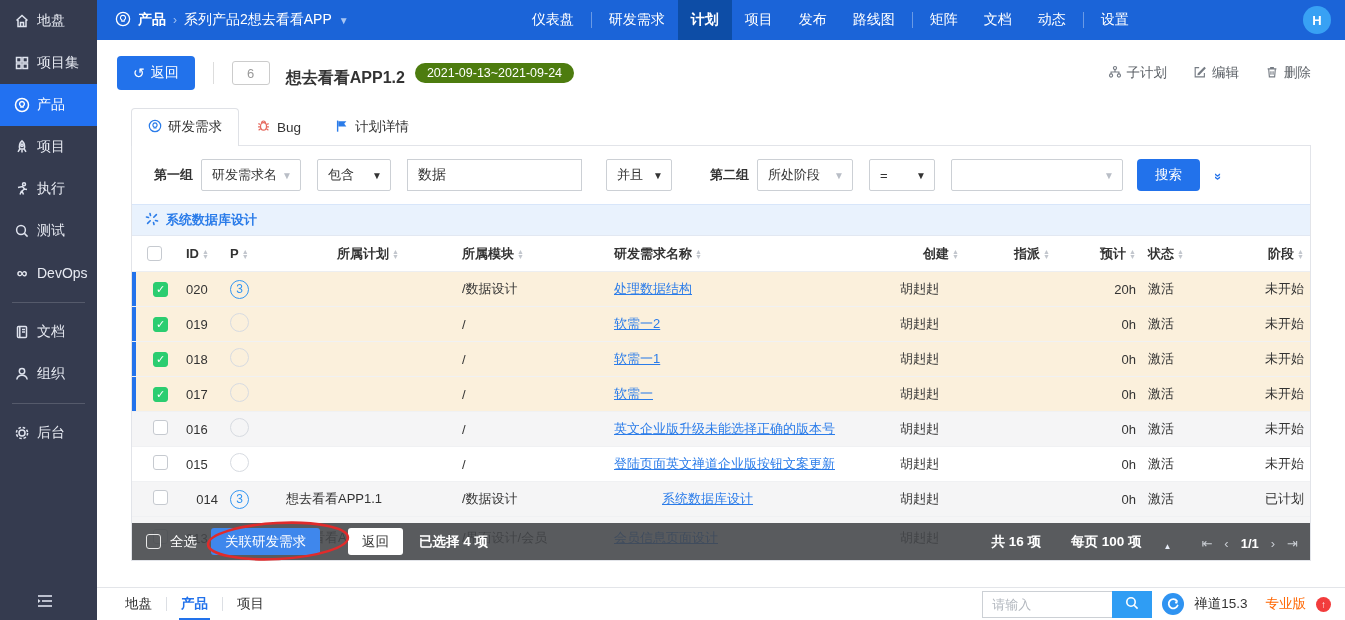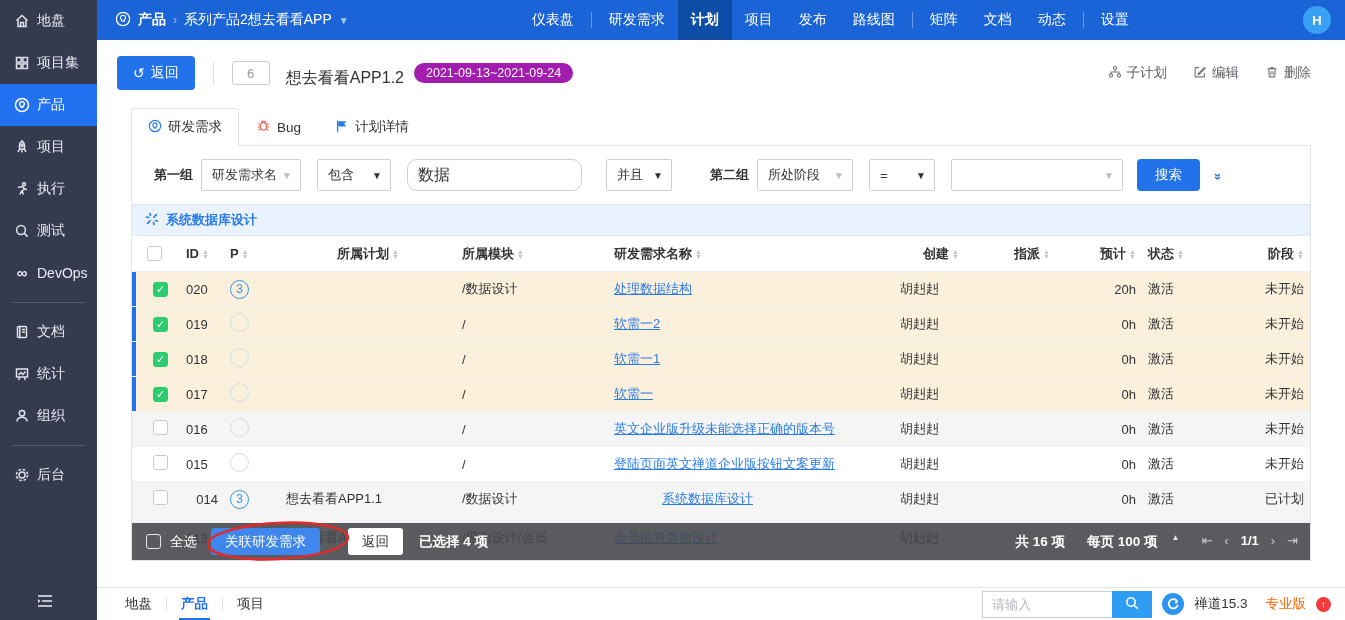--- a/index.html
+++ b/index.html
@@ -30,39 +30,39 @@
   .top-item.active { background:#0d4da6; font-weight:bold; }
   .top-sep { width:1px; height:16px; background:rgba(255,255,255,0.35); margin:0 4px; }
   .avatar { margin-left:auto; width:28px; height:28px; border-radius:50%; background:#38a1f4; color:#fff; display:flex; align-items:center; justify-content:center; font-size:13px; font-weight:bold; cursor:pointer; }
 
   
   .main { flex:1; background:#fff; overflow:hidden; }
   .page-head { display:flex; align-items:center; padding:16px 34px 12px 20px; }
   .btn-back { background:#2272eb; color:#fff; border:none; border-radius:4px; height:34px; padding:0 16px; font-size:14px; display:inline-flex; align-items:center; gap:6px; cursor:pointer; }
   .vdiv { width:1px; height:22px; background:#ddd; margin:0 18px; }
   .order-box { border:1px solid #ccc; border-radius:3px; color:#999; min-width:38px; height:24px; display:inline-flex; align-items:center; justify-content:center; padding:0 8px; background:#fff; }
-  .plan-title { font-size:16px; font-weight:normal; margin:10px 10px 0 16px; }
-  .date-pill { background:#a21caf; color:#fff; border-radius:11px; padding:3px 12px; font-size:12.5px; }
+  .plan-title { font-size:16px; font-weight:bold; margin:10px 10px 0 16px; }
+  .date-pill { background:#4d7c0f; color:#fff; border-radius:11px; padding:3px 12px; font-size:12.5px; }
   .head-actions { margin-left:auto; display:flex; align-items:center; gap:26px; color:#5b6066; font-size:13.5px; }
   .head-action { display:inline-flex; align-items:center; gap:5px; cursor:pointer; }
   .head-action svg { stroke:#767c84; fill:none; stroke-width:1.4; }
 
   
   .tabs { display:flex; align-items:flex-end; margin:6px 34px 0 34px; position:relative; z-index:2; }
   .tab { padding:9px 16px; display:flex; align-items:center; gap:6px; font-size:13.5px; cursor:pointer; border:1px solid transparent; border-bottom:none; background:transparent; border-radius:4px 4px 0 0; }
   .tab.active { background:#fff; border-color:#dfe1e6; margin-bottom:-1px; padding-bottom:10px; }
 
   
   .panel { margin:0 34px; border:1px solid #e2e4e9; background:#fff; }
   .filter-row { display:flex; align-items:center; padding:13px 14px; }
   .flabel { font-weight:bold; margin:0 8px; white-space:nowrap; }
   .sel { position:relative; height:32px; border:1px solid #ccd0d5; border-radius:2px; background:#fff; display:inline-flex; align-items:center; padding:0 26px 0 10px; cursor:pointer; white-space:nowrap; }
   .sel .caret { position:absolute; right:8px; font-size:10px; color:#333; }
   .sel.gray .caret { color:#b9bec6; }
-  .txt-input { height:32px; border:1px solid #ccd0d5; border-radius:10px; padding:0 10px; width:175px; font-size:16px; color:#333; font-family:Liberation Sans, sans-serif; }
+  .txt-input { height:32px; border:1px solid #ccd0d5; border-radius:0; padding:0 10px; width:175px; font-size:14px; color:#333; font-family:Liberation Sans, sans-serif; }
   .btn-search { background:#2272eb; color:#fff; border:none; border-radius:4px; height:32px; padding:0 18px; font-size:13.5px; cursor:pointer; margin-left:14px; }
   .dbl-chevron { color:#2272eb; font-size:13px; margin:0 10px 0 16px; cursor:pointer; transform:rotate(90deg); display:inline-block; letter-spacing:-2px; font-weight:bold; }
 
   
   .section-bar { background:#e9f2fd; border-top:1px solid #d8e6fa; border-bottom:1px solid #e2e8f2; color:#2b7ce9; font-weight:bold; height:32px; display:flex; align-items:center; gap:7px; padding:0 13px; }
 
   
   .tablewrap { position:relative; }
   .trow, .thead-row { display:grid; grid-template-columns:48px 44px 56px 176px 152px 286px 94px 88px 66px 86px 82px; align-items:center; }
   .thead-row { height:36px; border-bottom:1px solid #eceef1; font-size:13px; }
@@ -81,21 +81,21 @@
   .pri.num { border:1px solid #3396f2; color:#3396f2; }
   .pri.empty { border:1px solid #d7dbe1; }
 
   
   .action-bar { position:absolute; left:0; right:0; bottom:0; height:37px; background:rgba(67,69,73,0.88); display:flex; align-items:center; color:#fff; padding:0 12px 0 14px; z-index:3; }
   .action-bar .cb { margin-left:0; border-color:#e8e8e8; background:transparent; }
   .ab-label { margin:0 14px 0 9px; font-size:13.5px; }
   .btn-link-req { background:#3f87ec; border:none; color:#fff; height:27px; border-radius:3px; padding:0 14px; font-size:13.5px; cursor:pointer; }
   .btn-bar-back { background:#fff; border:none; color:#333; height:27px; border-radius:3px; padding:0 14px; font-size:13.5px; margin-left:28px; cursor:pointer; }
   .ab-selected { margin-left:16px; font-weight:bold; font-size:13.5px; }
-  .ab-right { margin-left:auto; display:flex; align-items:flex-start; gap:22px; font-size:13px; }
+  .ab-right { margin-left:auto; display:flex; align-items:flex-end; gap:30px; font-size:13px; }
   .ab-right b { font-size:13.5px; }
   .pg-caret { font-size:8px; color:#e8eef8; margin-left:-8px; }
   .pagers { display:flex; align-items:center; gap:12px; color:#c9cdd3; font-size:13px; }
   .pagers .pg { cursor:pointer; }
   .pagers .cur { color:#fff; font-weight:bold; }
   .red-ellipse { position:absolute; left:72px; top:-3px; width:148px; height:43px; pointer-events:none; z-index:4; }
 
   
   .footer { height:33px; background:#fff; border-top:1px solid #e3e5e9; display:flex; align-items:center; padding:0 14px; flex-shrink:0; }
   .foot-tabs { display:flex; align-items:center; height:100%; }
@@ -186,29 +186,20 @@
         <div class="side-item">
           <span class="icn ">
             <svg width="16" height="16" viewBox="0 0 16 16">
               <rect x="3.5" y="2.5" width="9" height="11" rx="1" fill="none"></rect>
               <line x1="5.8" y1="2.5" x2="5.8" y2="13.5" fill="none"></line>
               <line x1="8" y1="5.5" x2="11" y2="5.5" fill="none"></line>
               <line x1="8" y1="8" x2="11" y2="8" fill="none"></line>
             </svg>
           </span>
           <span>文档</span>
-        </div>
-        <div class="side-item">
-          <span class="icn ">
-            <svg width="16" height="16" viewBox="0 0 16 16">
-              <rect x="2.5" y="3" width="11" height="8" fill="none"></rect>
-              <path d="M4.5 9 L7 6.5 L9 8.5 L11.5 5.5 M6 11 L4.5 14 M10 11 L11.5 14" fill="none"></path>
-            </svg>
-          </span>
-          <span>统计</span>
         </div>
         <div class="side-item">
           <span class="icn ">
             <svg width="16" height="16" viewBox="0 0 16 16">
               <circle cx="8" cy="5.2" r="2.7" fill="none"></circle>
               <path d="M2.8 13.5 C3.3 10.5 5.4 9.2 8 9.2 C10.6 9.2 12.7 10.5 13.2 13.5" fill="none"></path>
             </svg>
           </span>
           <span>组织</span>
         </div>

